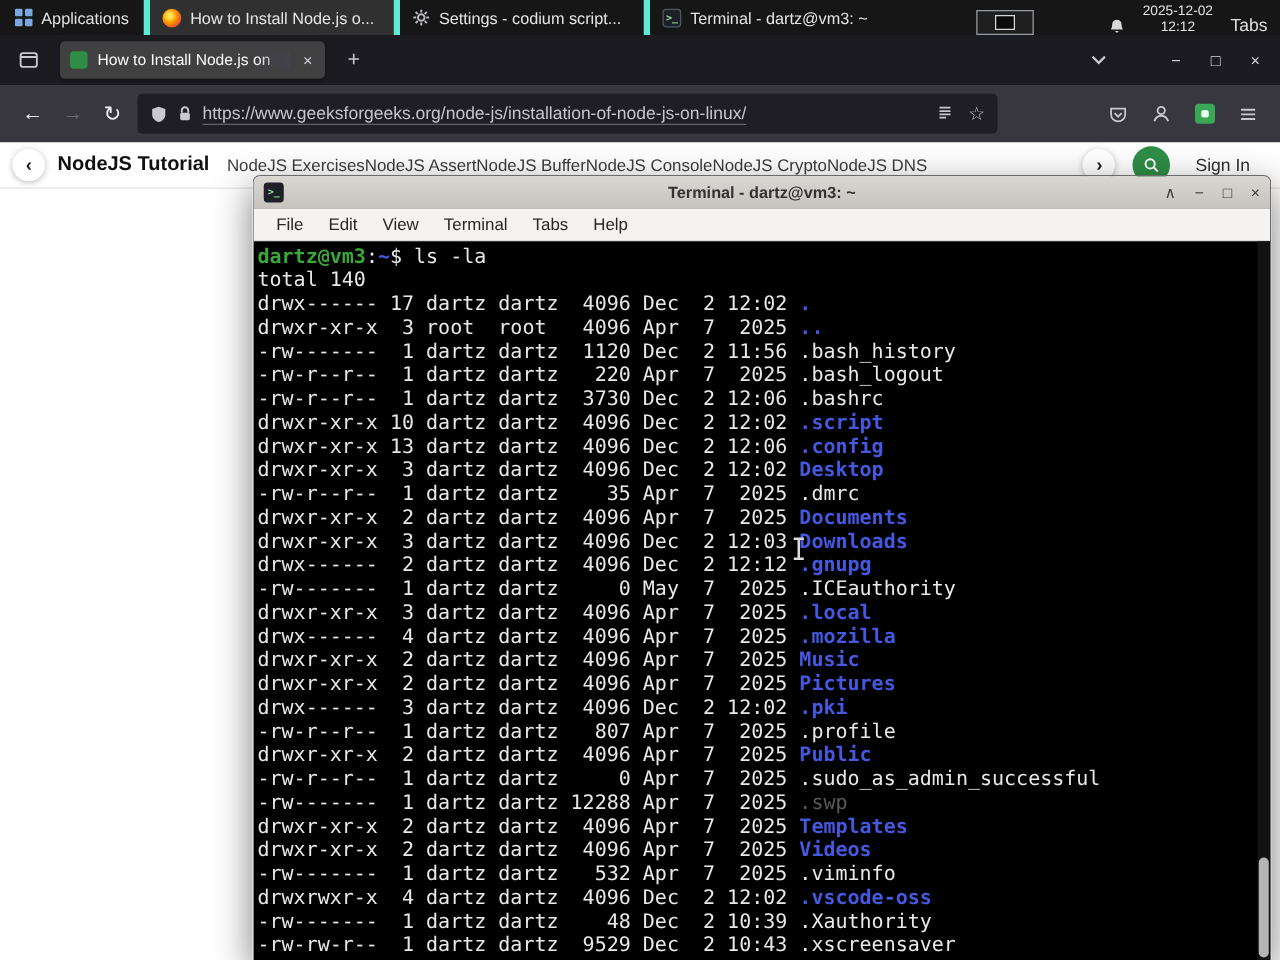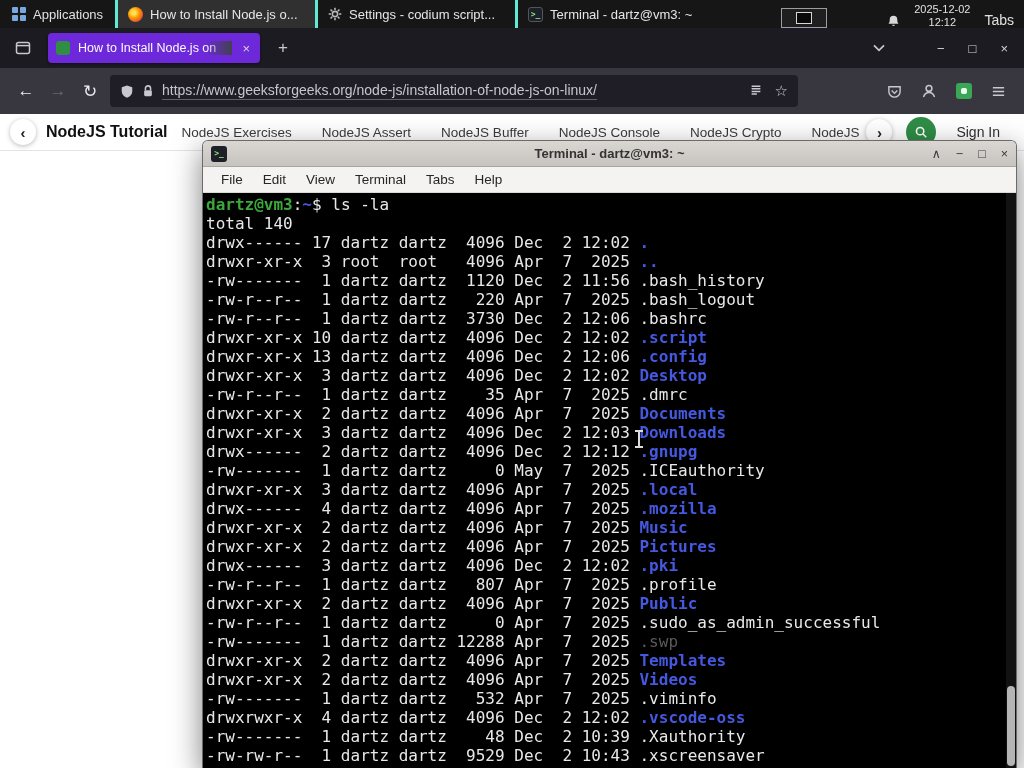--- a/index.html
+++ b/index.html
@@ -9,39 +9,39 @@
   *{box-sizing:border-box; margin:0; padding:0;}
   html,body{width:1024px;height:768px;overflow:hidden;}
   body{font-family:"Liberation Sans",sans-serif;background:#fff;position:relative;}
 
   
   .topbar{position:absolute;top:0;left:0;right:0;height:28px;background:#161616;color:#e0e0e0;
     display:flex;align-items:stretch;font-size:13px;z-index:50;}
   .apps-btn{display:flex;align-items:center;gap:7px;padding:0 12px;cursor:default;}
   .apps-icon{width:14px;height:14px;display:grid;grid-template-columns:6px 6px;grid-template-rows:6px 6px;gap:2px;}
   .apps-icon span{background:#7aa7e0;border-radius:1px;}
-  .win-btn{display:flex;align-items:center;gap:7px;padding:0 10px;width:200px;border-left:3px solid #5eead4;}
+  .win-btn{display:flex;align-items:center;gap:7px;padding:0 10px;width:200px;border-left:5px solid #5eead4;}
   .win-btn.active{background:#303030;}
   .win-btn .lbl{white-space:nowrap;overflow:hidden;color:#e6e6e6;}
   .ff-icon{width:15px;height:15px;border-radius:50%;flex:0 0 15px;
     background:radial-gradient(circle at 38% 38%,#ffe14d 0 16%,#ff9500 42%,#e4572e 72%,#b5301a 100%);}
   .term-icon{width:15px;height:15px;flex:0 0 15px;background:#1d2127;border:1px solid #50565f;border-radius:3px;
     color:#8fe08f;font:700 8px "DejaVu Sans Mono",monospace;display:flex;align-items:center;justify-content:center;}
   .topbar-right{margin-left:auto;display:flex;align-items:flex-end;gap:14px;padding-right:10px;}
   .ws-box{width:46px;height:20px;border:1px solid #989ca3;background:#1f1f1f;display:flex;align-items:center;justify-content:center;margin-right:46px;}
   .ws-box .mini{width:16px;height:12px;background:#0a0a0a;border:1px solid #d6d6d6;}
   .clock{display:flex;flex-direction:column;align-items:center;justify-content:center;font-size:11px;line-height:12.5px;}
   .username{font-size:14px;}
 
   
   .browser{position:absolute;top:28px;left:0;right:0;bottom:0;background:#fff;}
   .tabbar{height:40px;background:#1c1b22;display:flex;align-items:center;padding:0 10px;}
   .icon-btn{display:flex;align-items:center;justify-content:center;border-radius:4px;color:#c9c8d0;}
   .ffview{width:26px;height:26px;}
-  .tab{width:212px;height:30px;background:#6d28d9;border-radius:4px;display:flex;align-items:center;gap:8px;
+  .tab{width:212px;height:30px;background:#404040;border-radius:4px;display:flex;align-items:center;gap:8px;
     padding:0 8px;margin-left:12px;color:#fbfbfe;font-size:12.5px;box-shadow:0 1px 3px rgba(0,0,0,.45);}
   .favicon{width:14px;height:14px;border-radius:3px;background:var(--gfg-green);flex:0 0 14px;}
   .tab-title{flex:1;overflow:hidden;white-space:nowrap;position:relative;}
   .tab-title::after{content:"";position:absolute;right:0;top:0;bottom:0;width:26px;
     background:linear-gradient(to right,rgba(66,65,77,0),#42414d);}
   .tab-close{font-size:13px;color:#d5d4dc;padding:0 2px;}
   .newtab{width:26px;height:26px;font-size:17px;margin-left:10px;}
   .tabbar-right{margin-left:auto;display:flex;align-items:center;}
   .winctl{display:flex;align-items:center;gap:24px;margin-left:46px;padding-right:6px;color:#d5d4dc;font-size:13px;}
   .winctl span{cursor:default;}
@@ -57,21 +57,21 @@
   .nav-right{display:flex;align-items:center;gap:19px;margin-left:auto;padding-right:8px;}
   .ext-green{width:16px;height:16px;border-radius:3px;background:#3aa757;position:relative;}
   .ext-green::after{content:"";position:absolute;left:5px;top:5px;width:6px;height:6px;background:#eafff0;border-radius:2px;}
 
   
   .gfg-nav{height:37px;background:#fff;border-bottom:1px solid #e4e4e4;display:flex;align-items:center;
     padding:0 10px;color:#3c3c3c;position:relative;}
   .chev-btn{width:26px;height:26px;flex:0 0 26px;border-radius:50%;background:#fff;box-shadow:0 1px 5px rgba(0,0,0,.28);
     display:flex;align-items:center;justify-content:center;font-size:15px;font-weight:700;color:#222;z-index:2;}
   .gfg-active{font-weight:700;color:#111;font-size:16px;margin:0 14px 0 10px;white-space:nowrap;}
-  .gfg-links{display:flex;gap:30px;overflow:hidden;white-space:nowrap;font-size:13.5px;flex:1;min-width:0;align-items:center;}
+  .gfg-links{display:flex;overflow:hidden;white-space:nowrap;font-size:13.5px;flex:1;min-width:0;align-items:center;}
   .gfg-right{display:flex;align-items:center;gap:14px;padding-left:4px;}
   .search-circle{width:30px;height:30px;border-radius:50%;background:var(--gfg-green);display:flex;align-items:center;justify-content:center;}
   .signin{font-size:14px;color:#2f2f2f;font-weight:500;padding:0 14px 0 6px;white-space:nowrap;}
 
   
   .terminal{position:absolute;left:202px;top:140px;width:815px;height:628px;z-index:40;display:flex;flex-direction:column;
     border:1px solid #6b6b6b;border-bottom:none;border-radius:6px 6px 0 0;overflow:hidden;box-shadow:0 10px 30px rgba(0,0,0,.5);}
   .t-titlebar{height:26px;flex:0 0 26px;background:linear-gradient(#dad7d3,#c7c3bf);border-bottom:1px solid #aaa6a2;
     display:flex;align-items:center;padding:0 8px;position:relative;}
   .t-title{position:absolute;left:0;right:0;text-align:center;font-size:13px;font-weight:700;color:#333;pointer-events:none;}

